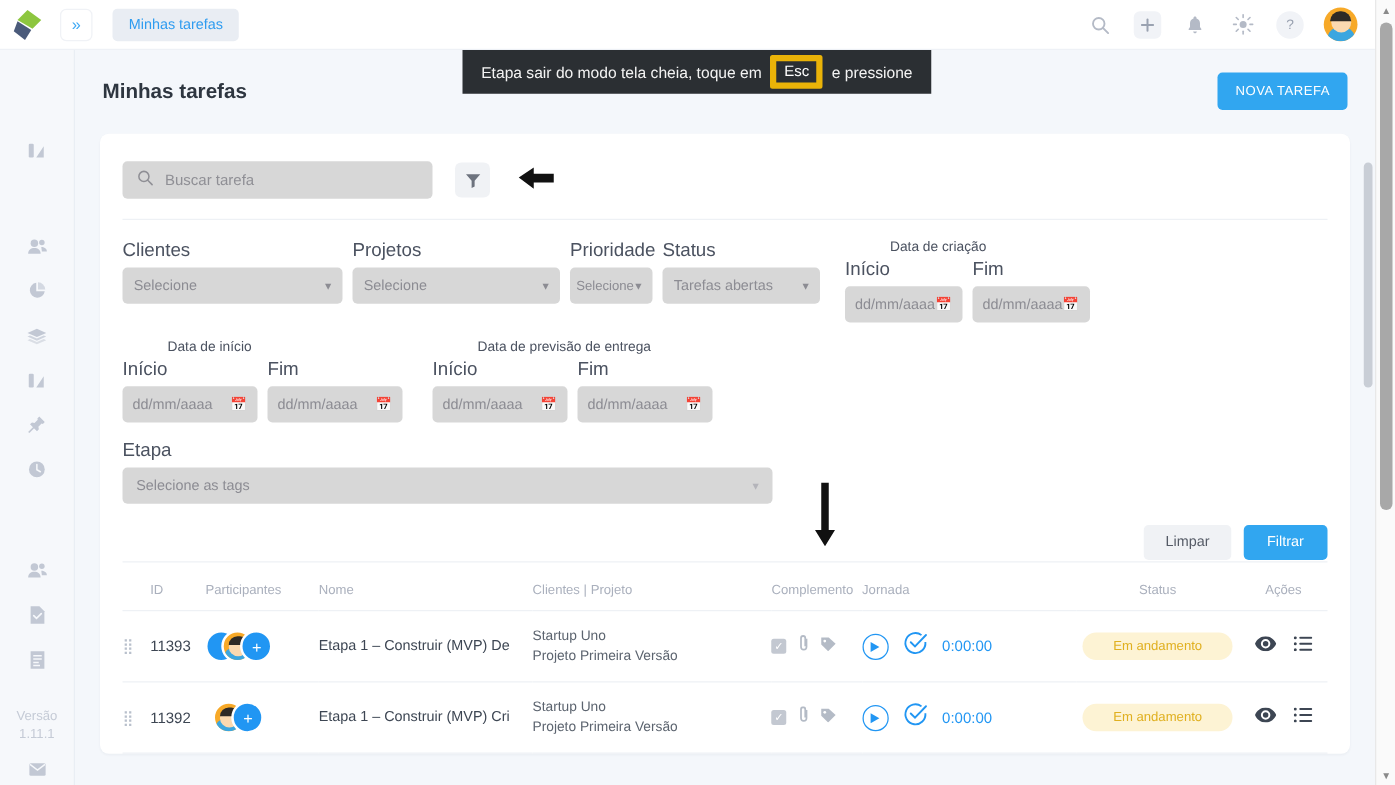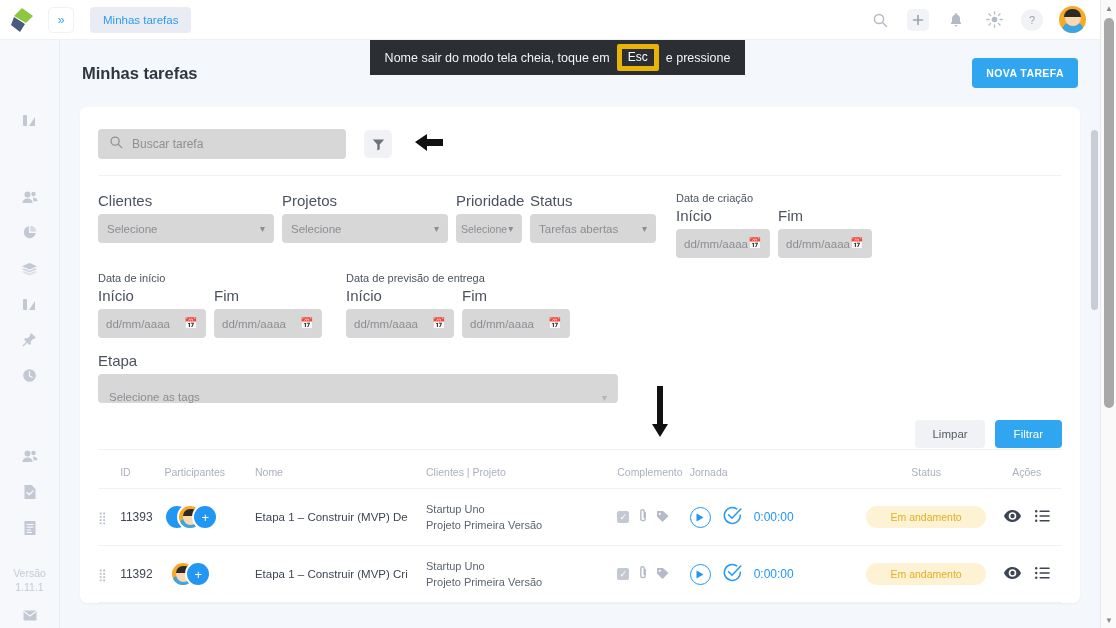--- a/index.html
+++ b/index.html
@@ -60,21 +60,21 @@
 
   
   .main {
     position: absolute; left: 60px; top: 40px; width: 1040px; height: 588px;
     background: #f4f7fb; overflow: hidden;
   }
   .page-head { display:flex; align-items:center; padding: 18px 22px 0 22px; }
   .page-title { font-size: 16.5px; font-weight: bold; color: #2e3640; }
   .btn-new {
     margin-left:auto; background:#31a6f0; color:#fff; border:none; border-radius:4px;
-    font-size: 10.5px; font-weight: bold; letter-spacing:.4px; padding: 9px 14px; cursor:pointer;
+    font-size: 10.5px; font-weight: normal; letter-spacing:.4px; padding: 9px 14px; cursor:pointer;
   }
 
   .card {
     margin: 19px 20px 0 20px; background:#ffffff; border-radius:7px;
     padding: 16px 18px 0 18px; box-shadow: 0 1px 2px rgba(30,50,80,.05);
     min-height: 494px;
   }
 
   
   .search-row { display:flex; align-items:center; padding: 6px 0 16px 0; border-bottom:1px solid #eef1f5; }
@@ -92,37 +92,37 @@
   .switch { width: 30px; height: 15px; border-radius: 9px; background:#e3e5e9; position:relative; cursor:pointer; }
   .switch .knob { position:absolute; width:13px;height:13px;border-radius:50%;background:#fff;left:1px;top:1px; box-shadow:0 1px 2px rgba(0,0,0,.25); }
   .sw-label { font-size:11.5px; color:#4b5260; }
   .view-btn { width:26px;height:25px;border-radius:4px;display:flex;align-items:center;justify-content:center;cursor:pointer; }
   .view-active { background:#31a6f0; color:#fff; }
   .view-idle { background:#f0f2f5; color:#b2b8c3; }
 
   
   .filters { padding: 16px 0 0 0; position: relative; }
   .f-label { font-size: 15px; color:#4b5260; margin-bottom: 5px; }
-  .f-group-label { font-size: 11px; color:#4b5260; margin-bottom: 3px; }
+  .f-group-label { font-size: 11px; color:#4b5260; margin-bottom: 3px; margin-left: 36px; }
   .sel {
     height: 29px; background:#d7d7d7; border-radius:4px; display:flex;
     align-items:center; padding: 0 9px; font-size:11.5px; color:#8c8c93; cursor:pointer;
   }
   .sel .chev { margin-left:auto; color:#8c8c93; font-size:10px; }
   .row1 { display:flex; gap: 0; align-items:flex-start; }
   .date-in {
     height: 29px; background:#d7d7d7; border-radius:4px; display:flex;
     align-items:center; padding: 0 8px; font-size:11.5px; color:#8c8c93; cursor:pointer;
   }
   .date-in .cal { margin-left:auto; font-size:11px; color:#5b6068; }
   .row2 { display:flex; margin-top: 14px; align-items:flex-start; }
   .tags-row { margin-top: 14px; }
   .tags-sel {
     width: 520px; height: 29px; background:#d7d7d7; border-radius:4px;
-    display:flex; align-items:flex-end; padding:0 11px; font-size:11.5px; color:#8c8c93; cursor:pointer;gap:45px;
+    display:flex; align-items:center; padding:0 11px; font-size:11.5px; color:#8c8c93; cursor:pointer;gap:45px;
   }
   .tags-sel .chev { margin-left:auto; color:#b4b4ba; font-size:10px; }
   .btn-row { display:flex; justify-content:flex-end; gap:10px; margin-top: 17px; padding-bottom: 1px; border-bottom:1px solid #eef1f5;}
   .btn-clear { background:#f0f2f5; color:#555b66; border:none; border-radius:4px; font-size:11.5px; padding:8px 17px; cursor:pointer; }
   .btn-filter { background:#31a6f0; color:#fff; border:none; border-radius:4px; font-size:11.5px; padding:8px 19px; cursor:pointer; }
   .arrow-down { position:absolute; left: 552px; top: 210px; width: 20px; height: 52px; }
 
   
   table.tbl { width: 100%; border-collapse: collapse; margin-top: 6px; }
   .tbl th {
@@ -211,21 +211,21 @@
       <div class="ic ic-round">?</div>
       <div class="avatar-top">
         <div class="body"></div>
         <div class="face"></div>
         <div class="hair"></div>
       </div>
     </div>
   </div>
 
   <div class="fs-banner">
-    <span>Nome sair do modo tela cheia, toque em</span>
+    <span>Etapa sair do modo tela cheia, toque em</span>
     <span class="kbd">Esc</span>
     <span>e pressione</span>
   </div>
 
   <div class="sidebar">
     <div style="height:68px"></div>
     <div class="side-ic">
       <svg width="15" height="15" viewBox="0 0 15 15" fill="#c2c8d4">
           <rect x="1" y="2" width="4" height="11" rx="1"></rect>
           <path d="M7 13 L13 4 L13 13 Z"></path>

